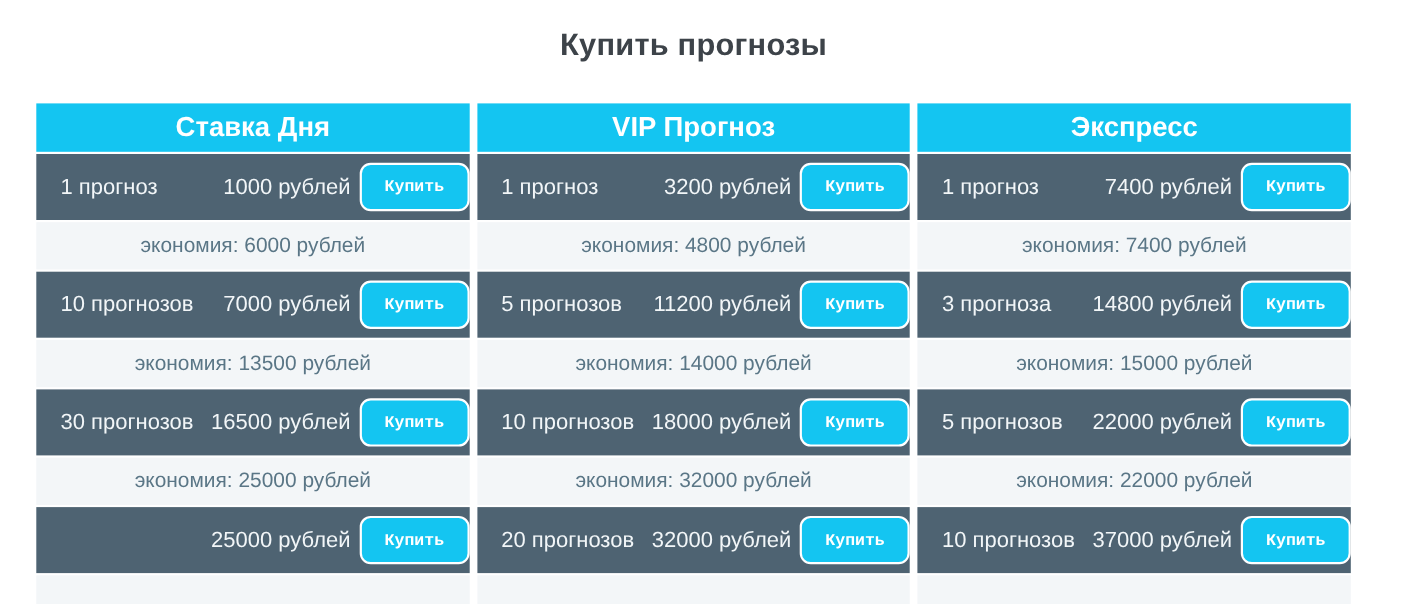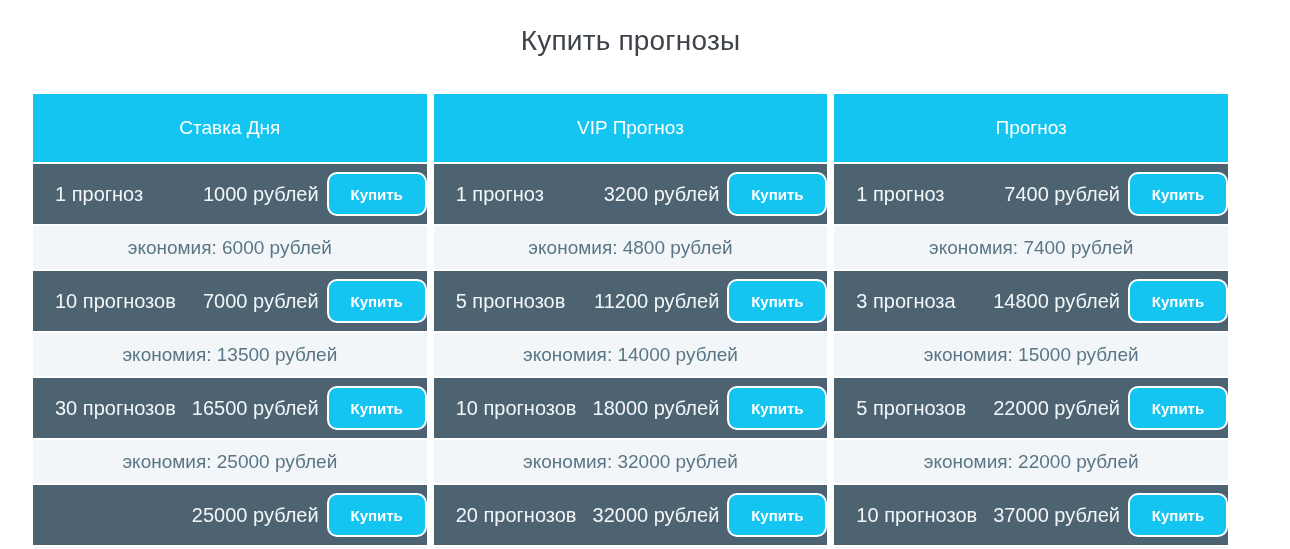--- a/index.html
+++ b/index.html
@@ -8,45 +8,45 @@
     --light-row:#f3f6f8;
     --savings-text:#5a7686;
     --title-text:#3d4349;
   }
   *{box-sizing:border-box;margin:0;padding:0;}
   html,body{width:1290px;height:549px;overflow:hidden;background:#ffffff;
     font-family:"Liberation Sans","DejaVu Sans",sans-serif;}
   .content{width:1195px;margin-left:33px;}
   .page-title{
     margin-top:24px;height:34px;line-height:34px;
-    text-align:center;font-size:28px;font-weight:normal;color:var(--title-text);
+    text-align:center;font-size:28px;font-weight:bold;color:var(--title-text);
     letter-spacing:.2px;
   }
   .grid{
     margin-top:36px;
     display:flex;gap:7px;align-items:flex-start;
   }
   .col{flex:1;display:flex;flex-direction:column;gap:2px;}
   .col-header{
-    height:68px;display:flex;align-items:center;justify-content:center;
-    background:var(--accent);color:#ffffff;font-size:19px;font-weight:normal;
+    height:44px;display:flex;align-items:center;justify-content:center;
+    background:var(--accent);color:#ffffff;font-size:25px;font-weight:bold;
   }
   .row-offer{
     height:60px;background:var(--dark-row);
     display:flex;align-items:center;
     color:#f2f6f8;font-size:20px;
     padding:0 0 0 22px;
   }
   .offer-qty{width:37%;text-align:left;white-space:nowrap;}
   .offer-price{flex:1;text-align:right;white-space:nowrap;padding-right:8px;}
   .buy-btn{
     flex:0 0 100px;height:44px;
     background:var(--accent);color:#ffffff;
     border:2px solid #ffffff;border-radius:10px;
-    font-family:Liberation Sans, sans-serif;font-size:15px;font-weight:bold;
+    font-family:Liberation Mono, monospace;font-size:15px;font-weight:bold;
     cursor:pointer;
   }
   .row-savings{
     height:43px;background:var(--light-row);
     display:flex;align-items:center;justify-content:center;
     color:var(--savings-text);font-size:19px;
   }
 </style>
 </head>
 <body>
@@ -117,21 +117,21 @@
         <div class="row-offer">
     <div class="offer-qty">20 прогнозов</div>
     <div class="offer-price">32000 рублей</div>
     <button class="buy-btn">Купить</button>
   </div>
         <div class="row-savings">
     <span></span>
   </div>
       </div>
       <div class="col">
-    <div class="col-header">Прогноз</div>
+    <div class="col-header">Экспресс</div>
   <div class="row-offer">
     <div class="offer-qty">1 прогноз</div>
     <div class="offer-price">7400 рублей</div>
     <button class="buy-btn">Купить</button>
   </div>
         <div class="row-savings">
     <span>экономия: 7400 рублей</span>
   </div>
         <div class="row-offer">
     <div class="offer-qty">3 прогноза</div>

